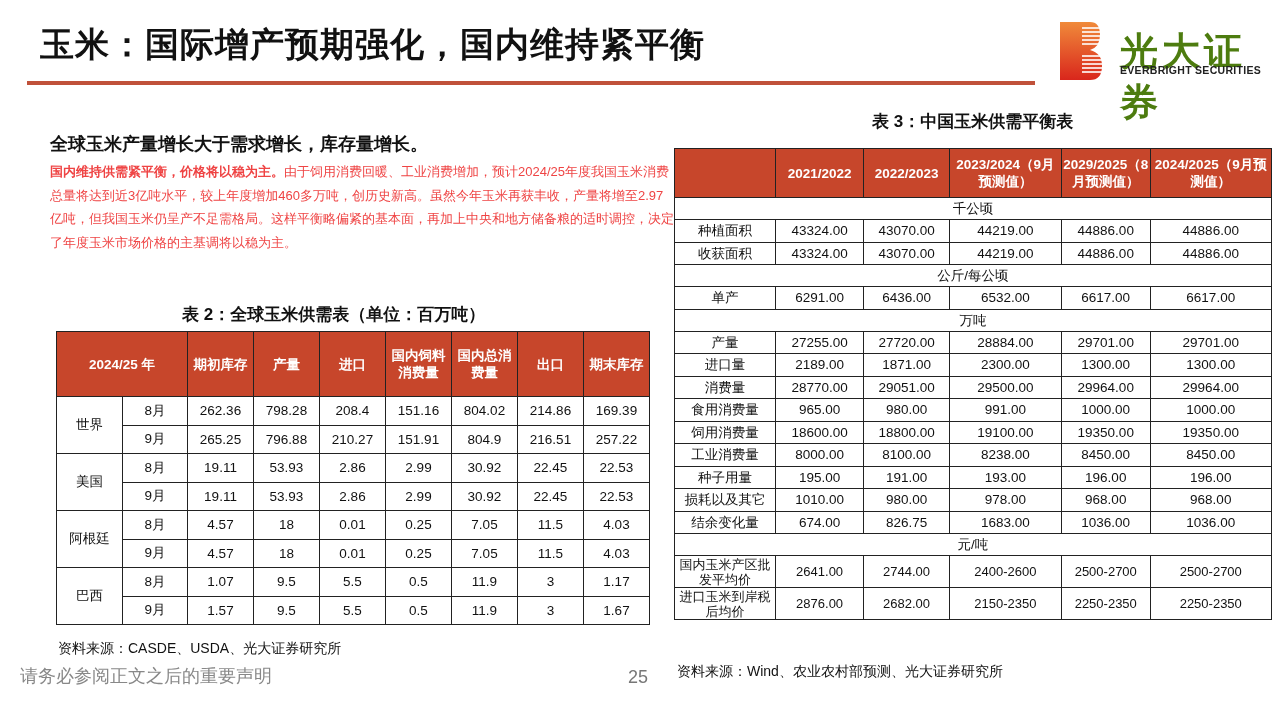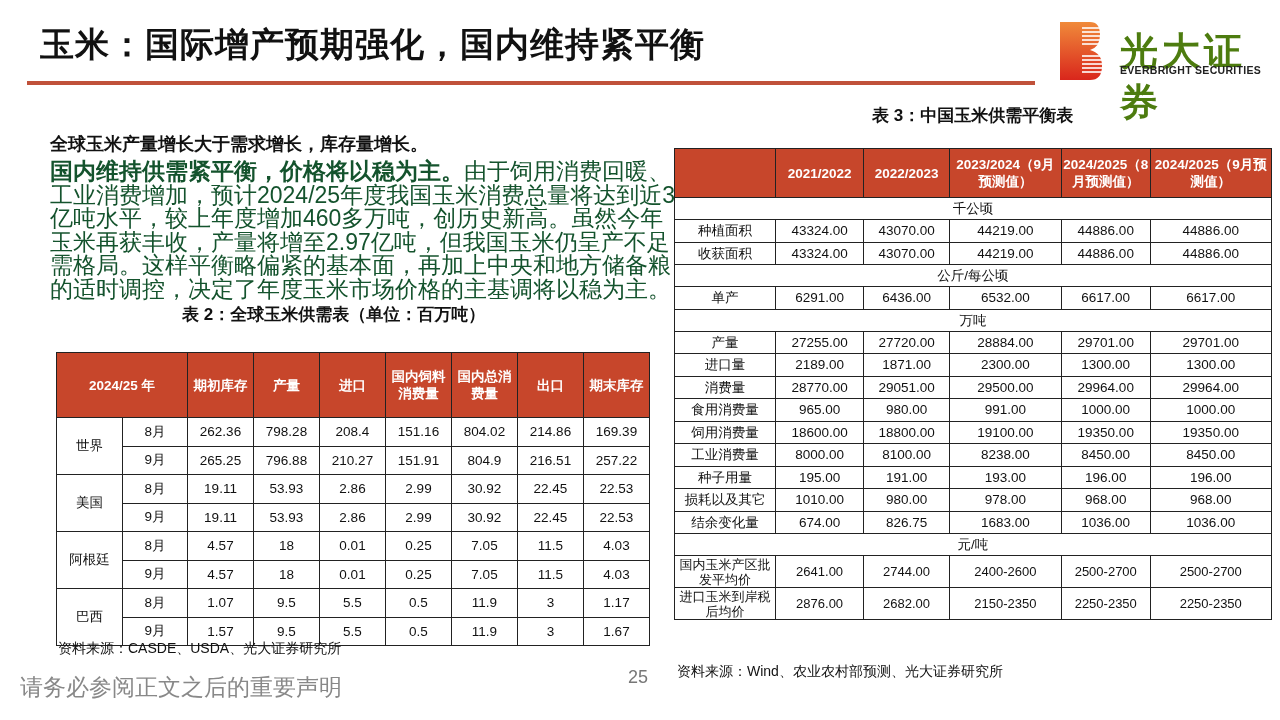--- a/index.html
+++ b/index.html
@@ -6,40 +6,40 @@
   body { width:1280px; height:720px; position:relative; overflow:hidden;
          font-family:"Liberation Sans","DejaVu Sans",sans-serif; color:#111; }
   .title { position:absolute; left:40px; top:22px; font-size:34px; font-weight:bold; letter-spacing:1px; color:#111; }
   .title-rule { position:absolute; left:27px; top:81px; width:1008px; height:4px; background:#c0513a; }
   .logo { position:absolute; left:1060px; top:22px; width:210px; height:58px; }
   .logo-mark { position:absolute; left:0; top:0; width:42px; height:58px; }
   .logo-cn { position:absolute; left:60px; top:4px; font-size:38px; font-weight:bold; letter-spacing:4px; color:#4d7c0f; }
   .logo-en { position:absolute; left:60px; top:42px; font-size:10.5px; font-weight:bold; color:#222; letter-spacing:0.3px; white-space:nowrap; }
 
   .lead1 { position:absolute; left:50px; top:132px; font-size:18px; font-weight:bold; color:#111; }
-  .para { position:absolute; left:50px; top:160px; width:625px; font-size:23px; line-height:23.5px; color:#14532d; }
+  .para { position:absolute; left:50px; top:160px; width:625px; font-size:13px; line-height:23.5px; color:#ef4444; }
   .para b { font-weight:bold; }
 
   .tcap { position:absolute; font-size:17px; font-weight:bold; color:#111; }
   table { border-collapse:collapse; position:absolute; table-layout:fixed; }
   td, th { border:1.5px solid #222; text-align:center; vertical-align:middle; padding:0; }
   th { background:#c7462b; color:#fff; font-weight:bold; }
 
-  #t2 { left:56px; top:352px; width:593px; font-size:13.5px; }
+  #t2 { left:56px; top:331px; width:593px; font-size:13.5px; }
   #t2 th { height:64px; font-size:13.5px; line-height:17px; }
   #t2 td { height:27.5px; }
 
   #t3 { left:674px; top:148px; width:598px; font-size:13.5px; }
   #t3 th { height:48px; font-size:13.5px; line-height:17px; }
   #t3 td { height:21.5px; line-height:15px; }
   #t3 td.unit { height:21px;margin-left:13px; }
   #t3 td.small { font-size:13px; line-height:15px; height:31px; }
 
   .src { position:absolute; font-size:14px; color:#111; }
-  .footer-note { position:absolute; left:20px; top:664px; font-size:23px; color:#888;margin-top:8px; }
+  .footer-note { position:absolute; left:20px; top:664px; font-size:18px; color:#888; }
   .page-num { position:absolute; left:628px; top:667px; font-size:18px; color:#777; }
 </style>
 </head>
 <body>
 
 <div class="title">玉米：国际增产预期强化，国内维持紧平衡</div>
 <div class="title-rule"></div>
 
 <div class="logo">
   <svg class="logo-mark" viewBox="0 0 42 58" width="42" height="58">
@@ -178,37 +178,37 @@
         <td>5.5</td>
         <td>0.5</td>
         <td>11.9</td>
         <td>3</td>
         <td>1.67</td>
       </tr>
     </tbody>
 </table>
 <div class="src" style="left:58px; top:640px;">资料来源：CASDE、USDA、光大证券研究所</div>
 
-<div class="tcap" style="left:872px; top:104px;text-align:center;">表 3：中国玉米供需平衡表</div>
+<div class="tcap" style="left:872px; top:110px;text-align:center;">表 3：中国玉米供需平衡表</div>
 <table id="t3">
   <colgroup>
     <col style="width:98px">
       <col style="width:86px">
       <col style="width:83px">
       <col style="width:109px">
       <col style="width:86px">
       <col style="width:118px">
   </colgroup>
   <thead>
     <tr>
       <th></th>
       <th>2021/2022</th>
       <th>2022/2023</th>
       <th>2023/2024（9月预测值）</th>
-      <th>2024/2025（8月预测值）</th>
+      <th>2029/2025（8月预测值）</th>
       <th>2024/2025（9月预测值）</th>
     </tr>
   </thead>
   <tbody id="t3body">
       <tr>
         <td colspan="6" class="unit">千公顷</td>
       </tr>
       <tr>
         <td>种植面积</td>
         <td>43324.00</td>

